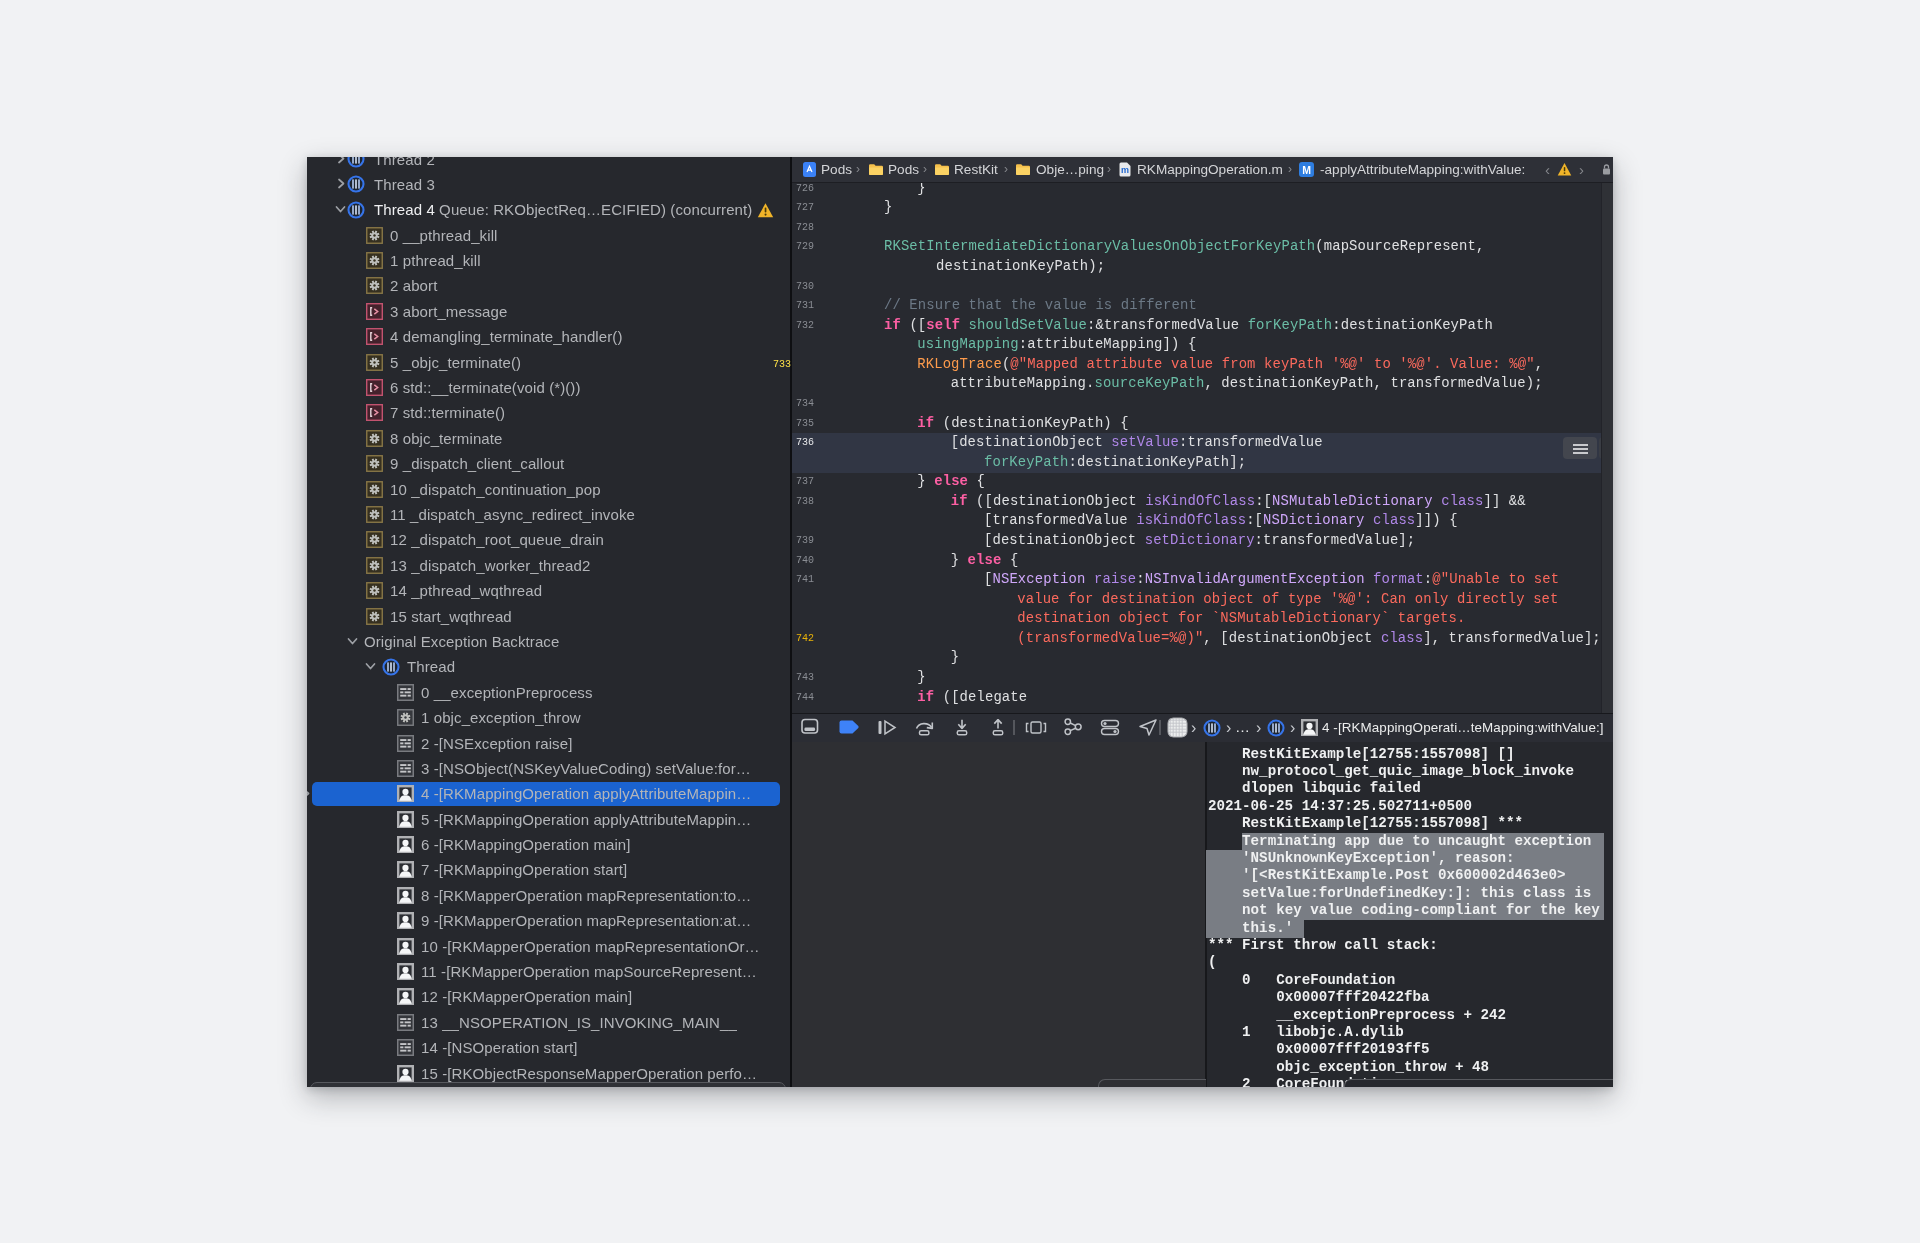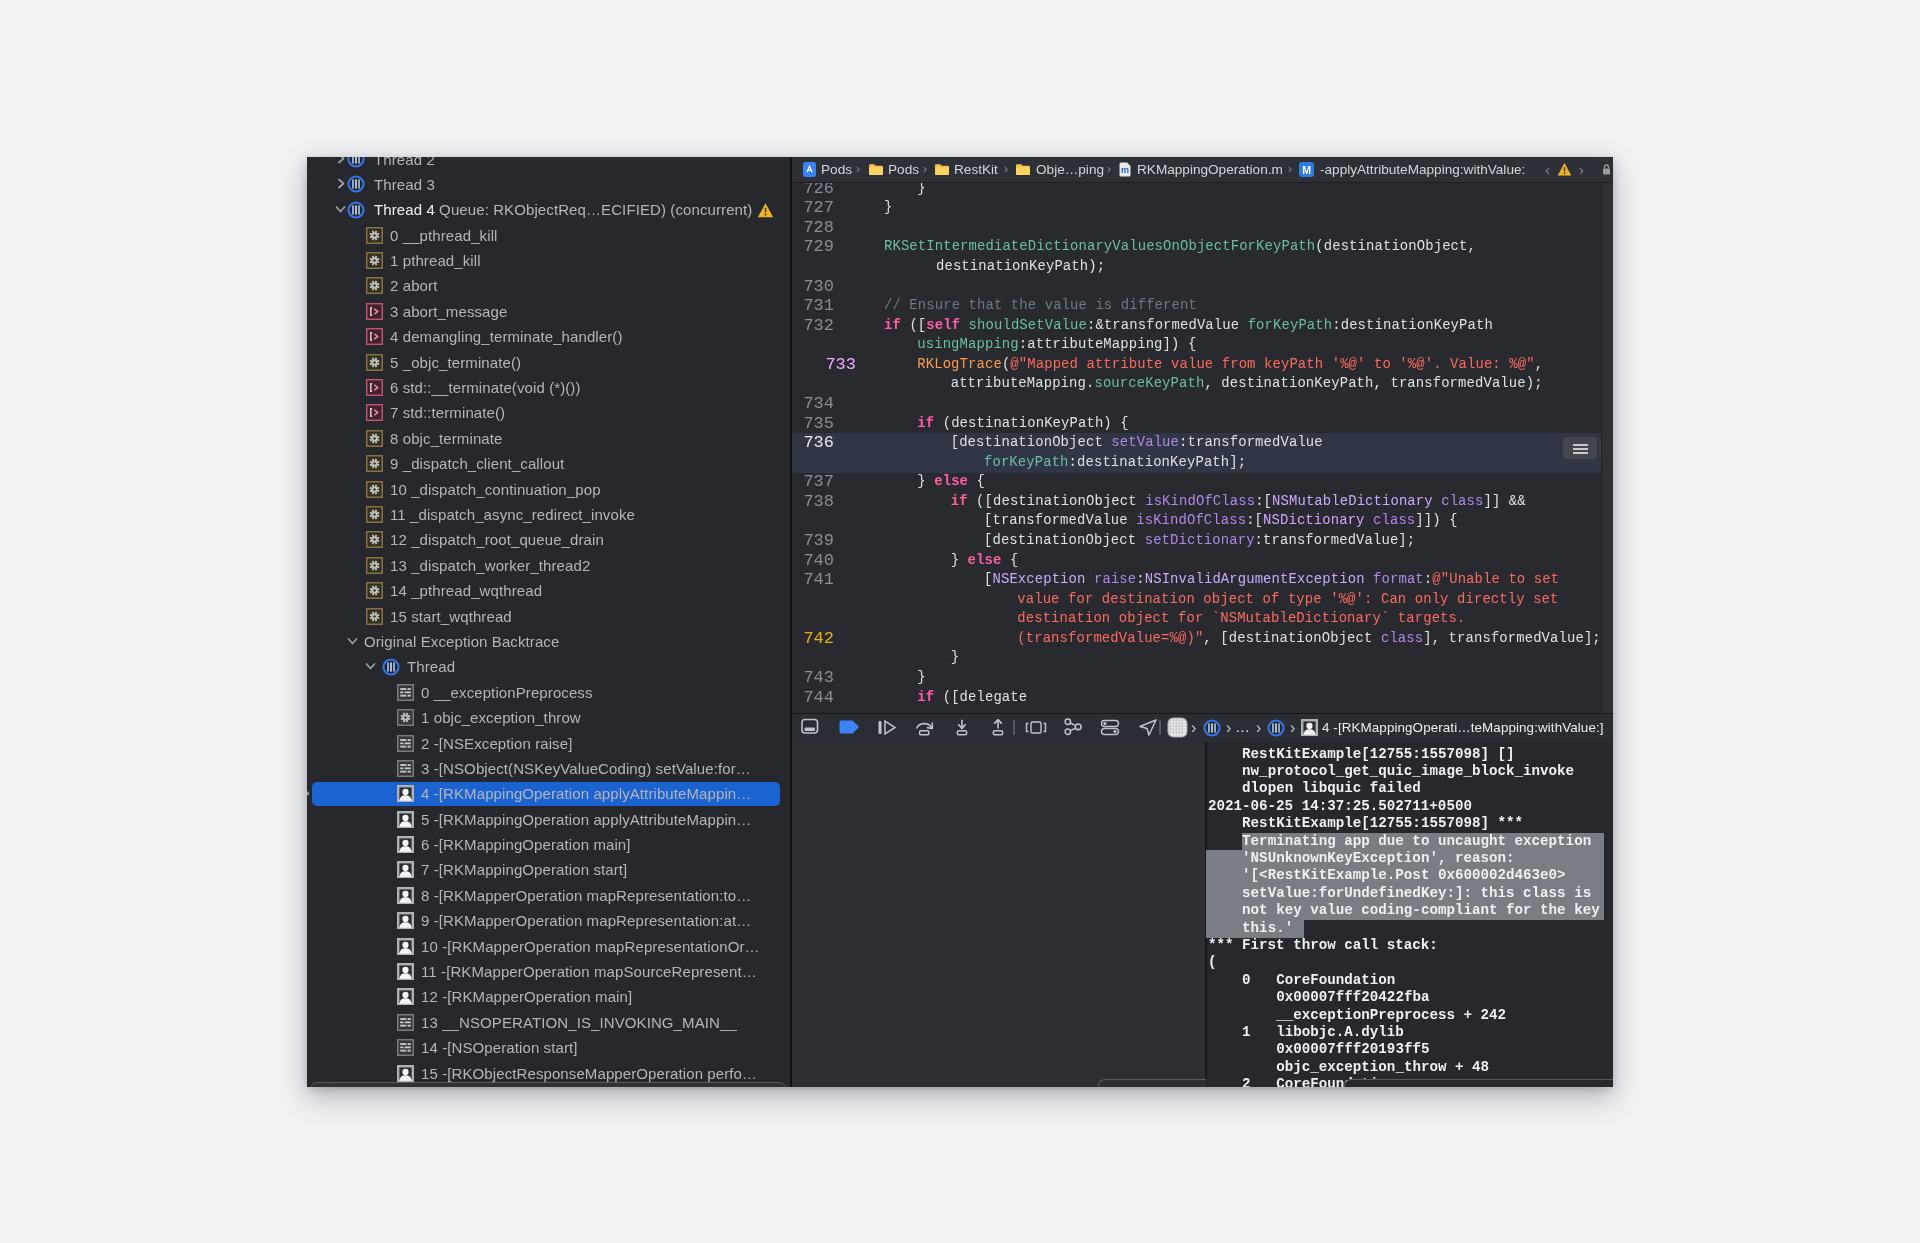--- a/index.html
+++ b/index.html
@@ -13,22 +13,22 @@
 svg{display:block}
 .ic{position:absolute;top:4px;}
 .sel{position:absolute;left:5px;width:468px;height:24px;border-radius:5px;background:#1b63d0;}
 #editor{position:absolute;left:485px;top:0;right:0;height:556px;background:#282a30;}
 #jumpbar{position:absolute;left:485px;top:0;right:0;height:25px;background:#2e3037;
  border-bottom:1px solid #1d1e23;white-space:nowrap;}
 .jb{position:absolute;top:0;height:25px;line-height:25px;font-size:13.6px;color:#d4d5d8;white-space:nowrap;}
 .jsep{color:#85878c;font-size:12px;}
 .code{position:absolute;white-space:pre;font-family:"Liberation Mono",monospace;
  font-size:13.88px;letter-spacing:0.13px;line-height:19.57px;color:#dfe0e2;}
-.lno{position:absolute;width:38px;text-align:right;font-family:"Liberation Mono",monospace;
- font-size:17px;color:#8a8d93;line-height:19.57px;}
+.lno{position:absolute;width:38px;font-family:"Liberation Mono",monospace;
+ font-size:10px;color:#8a8d93;line-height:19.57px;}
 .k{color:#fc5fa3;font-weight:bold;}
 .t{color:#6bbda6;}
 .m{color:#fd9b4c;}
 .s{color:#fc6a5d;}
 .c{color:#6c7986;}
 .p{color:#b087e8;}
 .l{color:#cfa7fa;}
 #hl736{position:absolute;left:485px;width:821px;height:40px;background:#313644;}
 #dbgbar{position:absolute;left:485px;top:556px;right:0;height:28px;background:#2b2d34;
  border-top:1px solid #17181c;border-bottom:1px solid #17181c;}
@@ -503,29 +503,29 @@
       <div style="position:absolute;left:3px;top:925px;width:474px;height:14px;border:1.5px solid #57595e;border-radius:7px;background:#2f3136"></div>
     </div>
   <div id="navdiv"></div>
   <div id="editor"></div>
   <div class="lno" style="left:489px;top:21.7px;color:#8a8d93">726</div>
     <div class="code" style="left:610.3px;top:21.7px"><span>}</span></div>
     <div class="lno" style="left:489px;top:41.3px;color:#8a8d93">727</div>
     <div class="code" style="left:577.0px;top:41.3px"><span>}</span></div>
     <div class="lno" style="left:489px;top:60.9px;color:#8a8d93">728</div>
     <div class="lno" style="left:489px;top:80.4px;color:#8a8d93">729</div>
-    <div class="code" style="left:577.0px;top:80.4px"><span class="t">RKSetIntermediateDictionaryValuesOnObjectForKeyPath</span><span>(destinationObject,</span></div>
+    <div class="code" style="left:577.0px;top:80.4px"><span class="t">RKSetIntermediateDictionaryValuesOnObjectForKeyPath</span><span>(mapSourceRepresent,</span></div>
     <div class="code" style="left:629px;top:100.0px"><span>destinationKeyPath);</span></div>
     <div class="lno" style="left:489px;top:119.6px;color:#8a8d93">730</div>
     <div class="lno" style="left:489px;top:139.1px;color:#8a8d93">731</div>
     <div class="code" style="left:577.0px;top:139.1px"><span class="c">// Ensure that the value is different</span></div>
     <div class="lno" style="left:489px;top:158.7px;color:#8a8d93">732</div>
     <div class="code" style="left:577.0px;top:158.7px"><span class="k">if</span><span> ([</span><span class="k">self</span><span> </span><span class="t">shouldSetValue</span><span>:&amp;transformedValue </span><span class="t">forKeyPath</span><span>:destinationKeyPath</span></div>
     <div class="code" style="left:610.3px;top:178.3px"><span class="t">usingMapping</span><span>:attributeMapping]) {</span></div>
-    <div class="lno" style="left:511px;top:197.8px;color:#f0abfc">733</div>
+    <div class="lno" style="left:466px;top:197.8px;color:#fde047">733</div>
     <div class="code" style="left:610.3px;top:197.8px"><span class="m">RKLogTrace</span><span>(</span><span class="s">@"Mapped attribute value from keyPath '%@' to '%@'. Value: %@"</span><span>,</span></div>
     <div class="code" style="left:643.7px;top:217.4px"><span>attributeMapping.</span><span class="t">sourceKeyPath</span><span>, destinationKeyPath, transformedValue);</span></div>
     <div class="lno" style="left:489px;top:237.0px;color:#8a8d93">734</div>
     <div class="lno" style="left:489px;top:256.6px;color:#8a8d93">735</div>
     <div class="code" style="left:610.3px;top:256.6px"><span class="k">if</span><span> (destinationKeyPath) {</span></div>
     <div id="hl736" style="top:276.1px"></div>
     <div class="lno" style="left:489px;top:276.1px;color:#e6e7e9">736</div>
     <div class="code" style="left:643.7px;top:276.1px"><span>[destinationObject </span><span class="p">setValue</span><span>:transformedValue</span></div>
     <div class="code" style="left:677.0px;top:295.7px"><span class="t">forKeyPath</span><span>:destinationKeyPath];</span></div>
     <div class="lno" style="left:489px;top:315.3px;color:#8a8d93">737</div>

